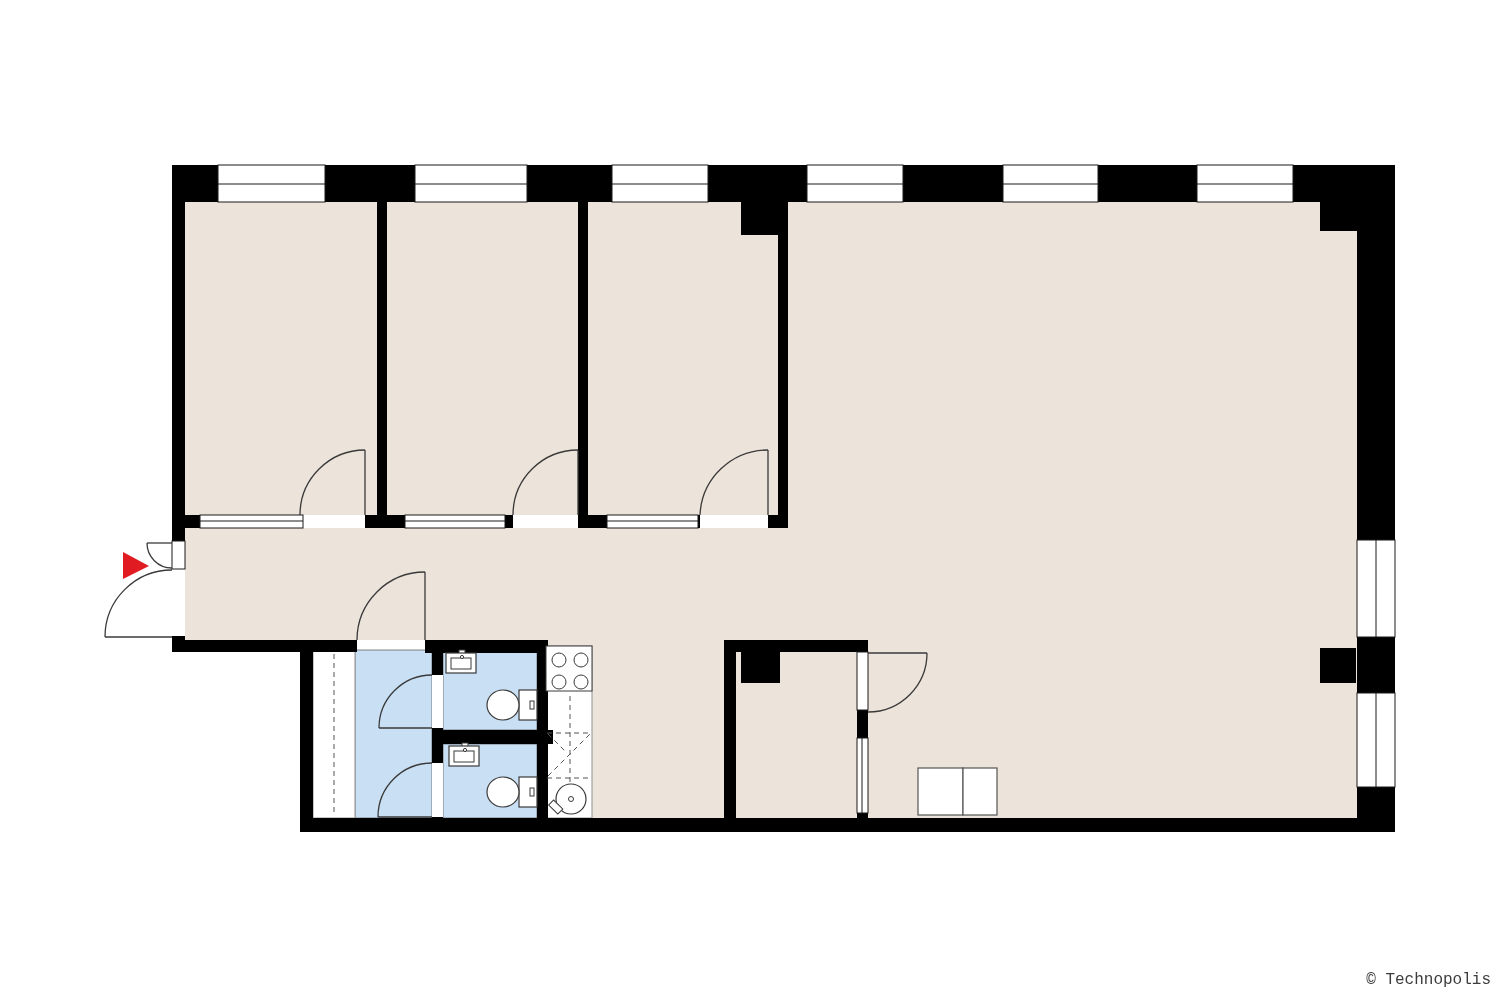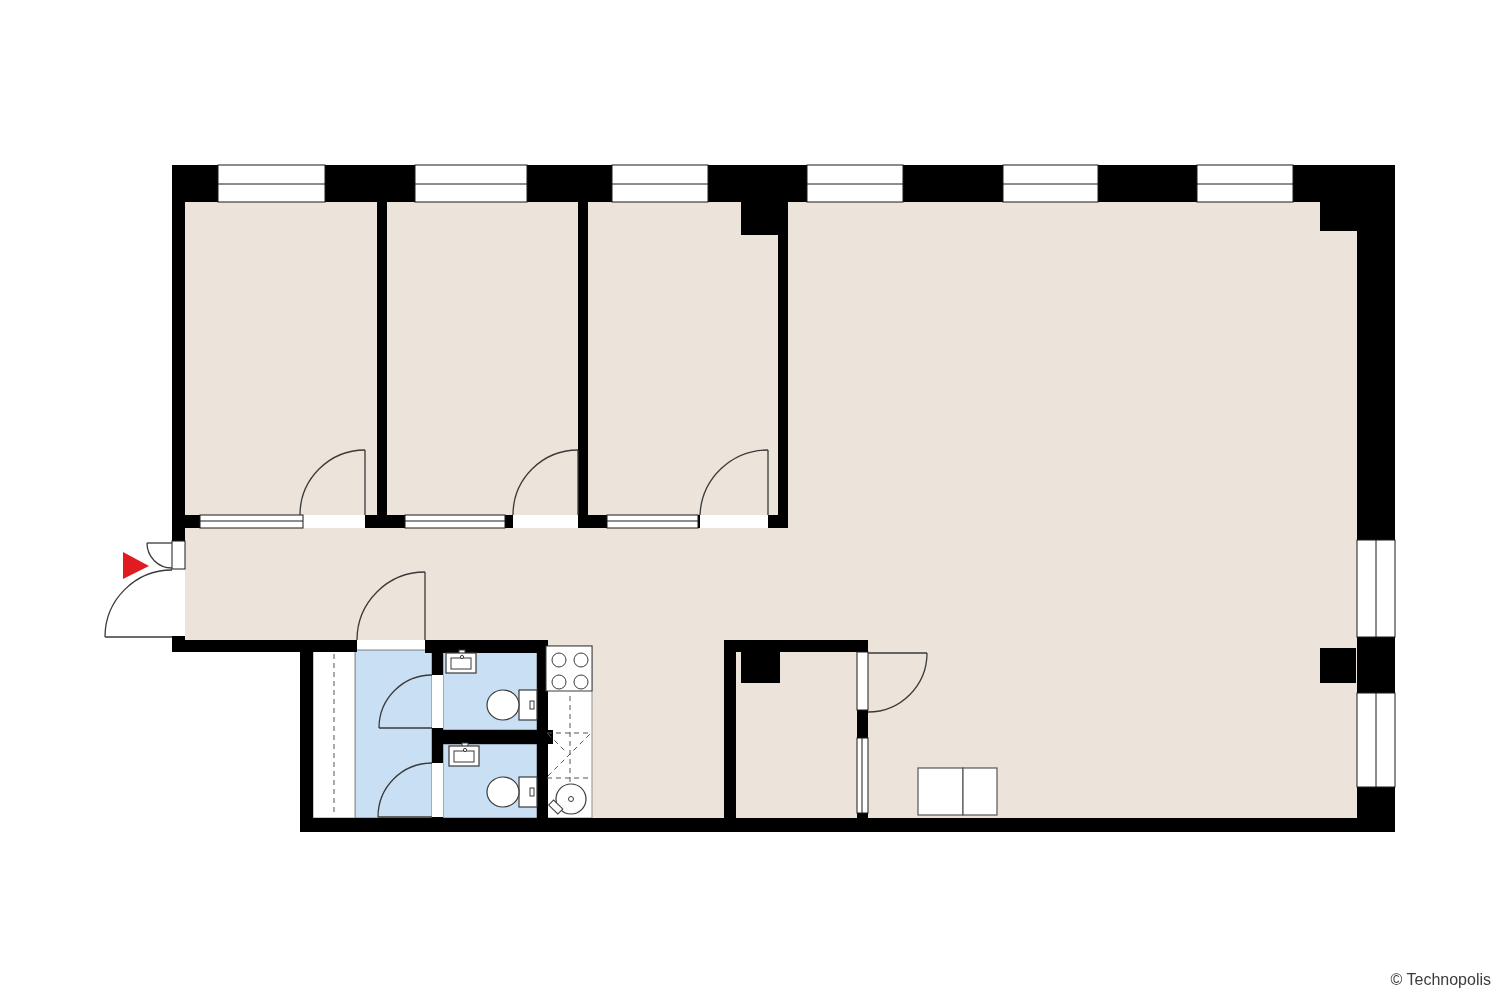--- a/index.html
+++ b/index.html
@@ -1,19 +1,19 @@
 <!DOCTYPE html>
 <html style="--background: #ffffff; --wall: #000000; --floor: #ece3da; --wet_area: #c9dff4; --window_fill: #ffffff; --line: #3a3a3a; --counter_outline: #999999; --accent_red: #e11b22; --text: #3c3c3c;"><head>
 <meta charset="utf-8">
 <style>
   html,body{margin:0;padding:0;background:var(--background,#fff);}
   .stage{position:relative;width:1500px;height:1000px;background:var(--background,#fff);
          font-family:"Liberation Sans",sans-serif;overflow:hidden;}
   .stage svg{position:absolute;left:0;top:0;}
-  .copyright{position:absolute;top:971px;right:9px;font-size:16px;color:var(--text,#3c3c3c);}
+  .copyright{position:absolute;top:971px;right:9px;font-size:16px;color:var(--text,#3c3c3c);font-family:Liberation Mono, monospace;}
   .wall{fill:var(--wall,#000);}
   .floor{fill:var(--floor,#ece3da);}
   .wet{fill:var(--wet_area,#c9dff4);stroke:var(--line,#3a3a3a);stroke-width:.6;}
   .opening{fill:var(--window_fill,#fff);}
   .win{fill:var(--window_fill,#fff);stroke:#1a1a1a;stroke-width:1;}
   .gl{stroke:#1a1a1a;stroke-width:1;}
   .doorline{stroke:var(--line,#3a3a3a);stroke-width:1.3;fill:none;}
   .fixture{fill:#fff;stroke:var(--line,#3a3a3a);stroke-width:1.2;}
   .thin{stroke-width:1;}
   .counter{fill:#fff;stroke:var(--counter_outline,#999);stroke-width:1.1;}

